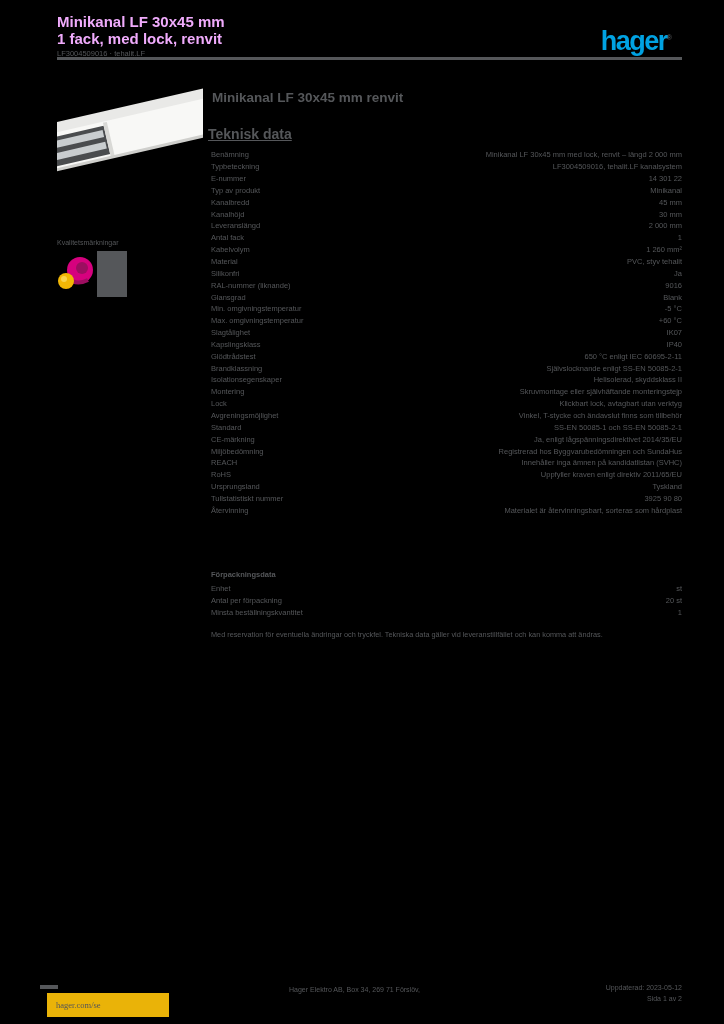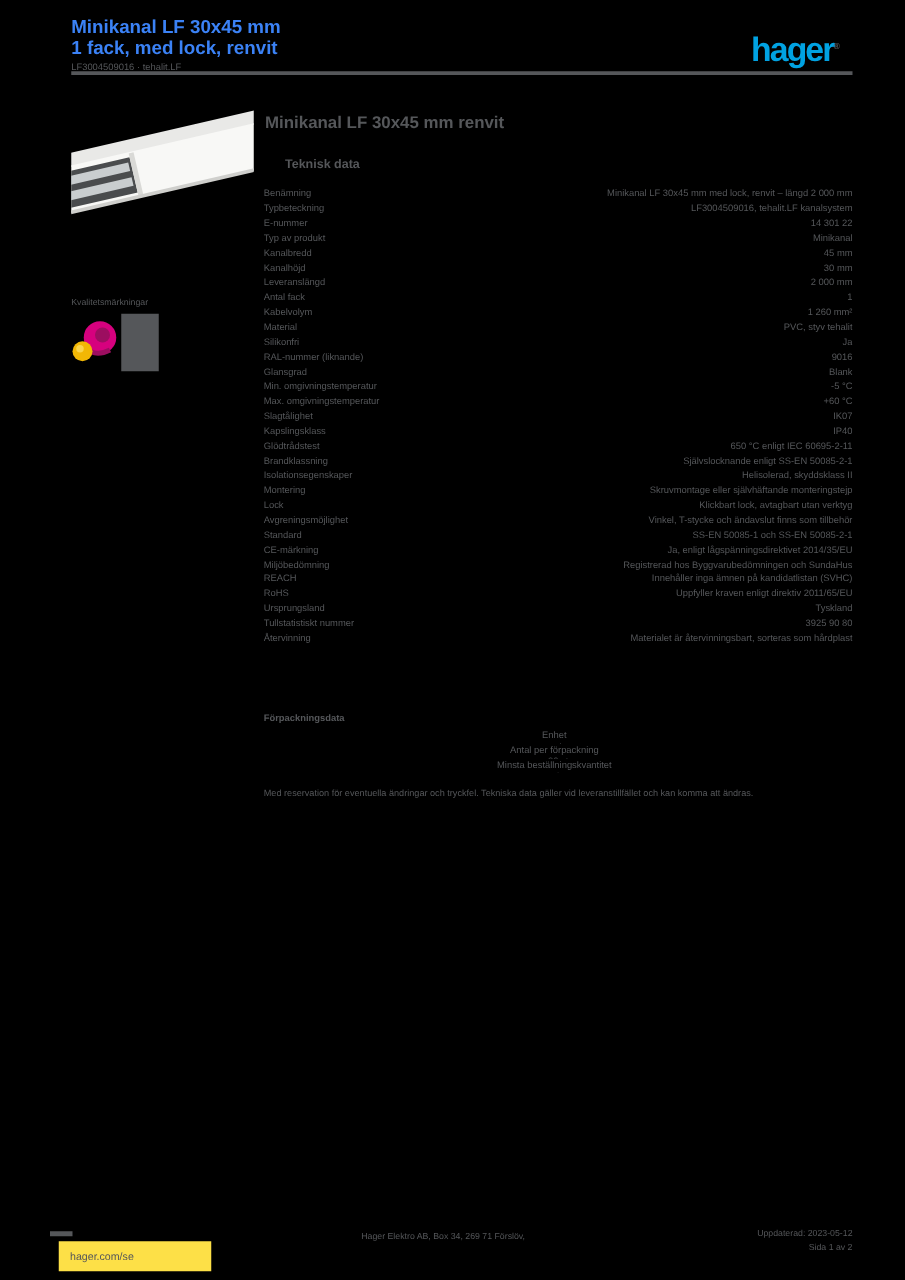--- a/index.html
+++ b/index.html
@@ -2,54 +2,54 @@
 <html><head>
 <meta charset="utf-8">
 <style>
   html,body{margin:0;padding:0;background:#000;}
   body{width:724px;height:1024px;position:relative;overflow:hidden;
        font-family:"Liberation Sans", sans-serif;color:#55575a;}
   .abs{position:absolute;}
 
   
   .title-block{left:57px;top:14px;}
-  .title-line{font-size:15px;line-height:16.5px;font-weight:bold;color:#3b82f6;white-space:nowrap;}
+  .title-line{font-size:15px;line-height:16.5px;font-weight:bold;color:#f0abfc;white-space:nowrap;}
   .title-sub{font-size:7.5px;line-height:10px;margin-top:2px;color:#55575a;white-space:nowrap;}
   .header-rule{left:57px;top:57px;width:625px;height:2.5px;background:#55575a;}
   .brand{top:24px;right:52px;font-size:27px;font-weight:bold;letter-spacing:-1.5px;
          color:#00a2e2;line-height:28px;white-space:nowrap;}
   .brand sup{font-size:7px;color:#55575a;letter-spacing:0;}
 
   
   .product-fig{left:57px;top:87px;width:146px;height:105px;}
 
   
   .side-label{left:57px;top:238px;font-size:7px;line-height:9px;white-space:nowrap;}
   .cert-logo{left:56px;top:250px;width:40px;height:44px;}
   .cert-badge2{left:97px;top:251px;width:30px;height:46px;background:#55575a;}
 
   
   .main-title{left:212px;top:90px;font-size:13.5px;font-weight:bold;white-space:nowrap;}
-  .section-heading{left:228px;top:126px;font-size:10px;font-weight:bold;white-space:nowrap;}
+  .section-heading{left:208px;top:126px;font-size:14px;font-weight:bold;white-space:nowrap;text-decoration:underline;}
 
   .spec-table{left:211px;top:149px;width:471px;}
   .spec-row{height:11.85px;display:flex;justify-content:space-between;align-items:center;
             font-size:7.5px;white-space:nowrap;overflow:hidden;}
   .cell-label{flex-shrink:0;padding-right:6px;}
   .cell-value{text-align:right;}
 
   .pack-heading{left:211px;top:570px;font-size:7.5px;font-weight:bold;white-space:nowrap;}
   .pack-table{left:211px;top:583px;width:471px;}
-  .pack-table .spec-row{height:11.8px;flex-direction:column;}
+  .pack-table .spec-row{height:11.8px;}
   .footnote{left:211px;top:630px;width:471px;font-size:7.3px;line-height:9px;
             white-space:nowrap;overflow:hidden;}
 
   
   .footer-tick{left:40px;top:985px;width:18px;height:4px;background:#55575a;}
-  .site-box{left:47px;top:993px;width:122px;height:24px;background:#fde047;}
+  .site-box{left:47px;top:993px;width:122px;height:24px;background:#eab308;font-family:Liberation Serif, serif;}
   .site-link{display:block;padding-left:9px;line-height:24px;font-size:8.5px;color:#54565a;
              text-decoration:none;white-space:nowrap;}
   .footer-address{left:289px;top:985px;font-size:7px;line-height:9px;white-space:nowrap;}
   .footer-right{top:983px;right:42px;text-align:right;font-size:7px;line-height:10.5px;white-space:nowrap;}
 </style>
 </head>
 <body>
 
 <div class="abs title-block">
   <div class="title-line">Minikanal LF 30x45 mm</div>

